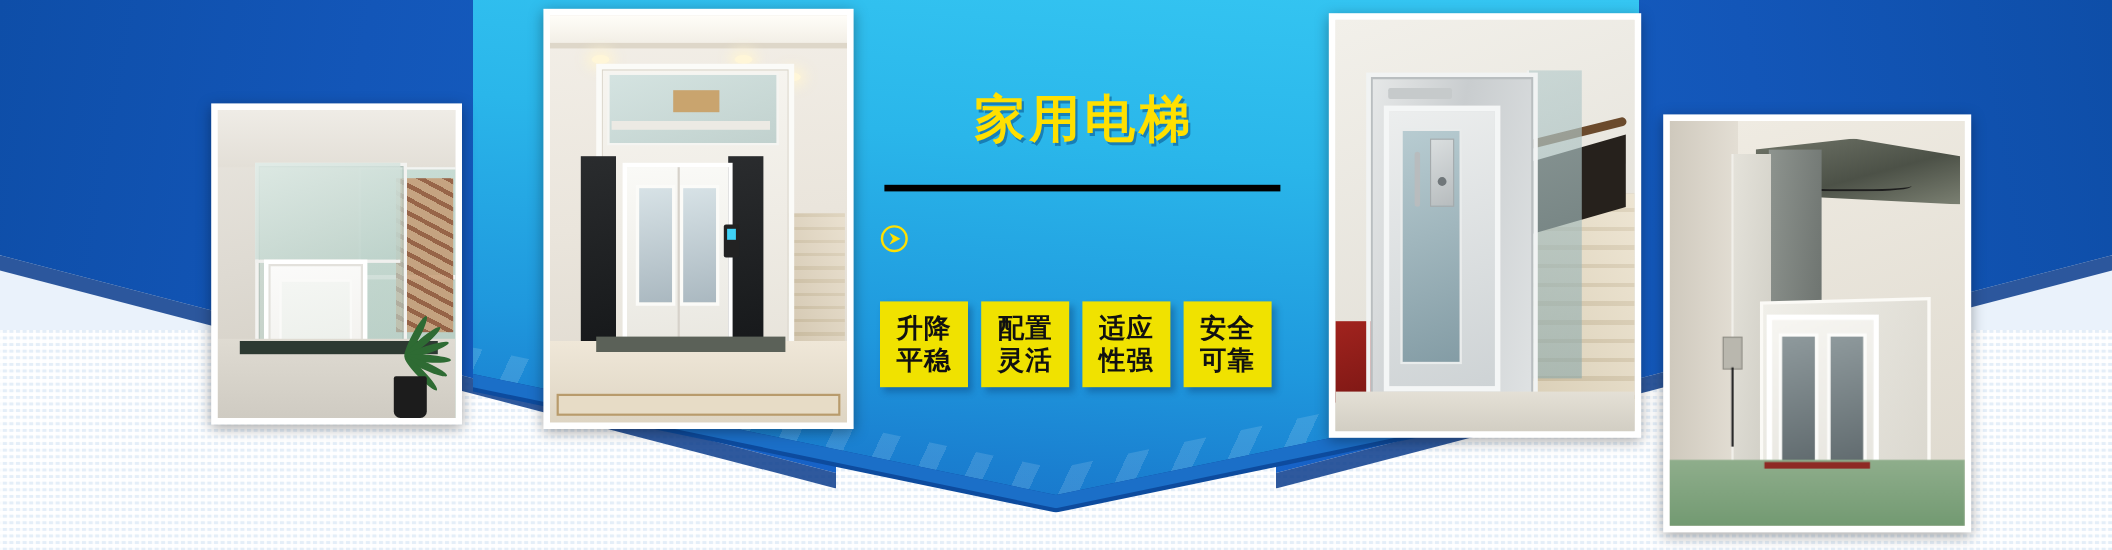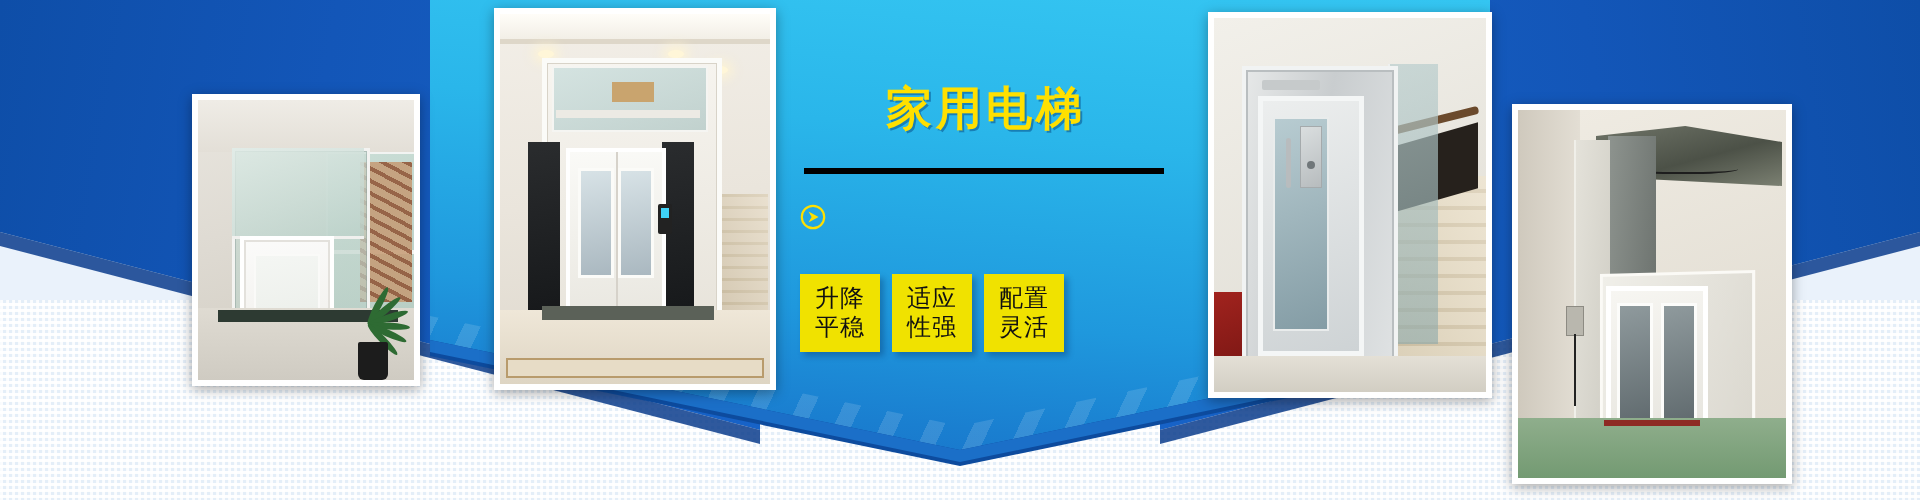--- a/index.html
+++ b/index.html
@@ -215,21 +215,21 @@
   .arrow-icon{flex:0 0 auto;width:26px;height:26px;}
   .tagline-text{
     font-size:27px;color:#ffffff;letter-spacing:1px;white-space:nowrap;
     font-family:"DejaVu Sans","Liberation Sans",sans-serif;
   }
   .badges{position:absolute;left:4px;top:274px;width:376px;display:flex;gap:12px;}
   .badge{
     width:80px;height:78px;background:#f0e200;
     box-shadow:4px 4px 6px rgba(0,40,90,.33);
     display:flex;flex-direction:column;align-items:center;justify-content:center;
-    color:#111111;font-size:24px;font-weight:normal;line-height:1.22;letter-spacing:1px;
+    color:#111111;font-size:24px;font-weight:bold;line-height:1.22;letter-spacing:1px;
     font-family:"DejaVu Sans","Liberation Sans",sans-serif;
   }
   .badge span{display:block;}
 </style>
 </head>
 <body>
 
 <div id="banner">
 
   <div class="texture"></div>
@@ -354,23 +354,27 @@
         <path d="M8.5 7.6 L18.6 13 L8.5 18.4 L11.6 13 Z" fill="#ffe000"></path>
       </svg>
     </div>
 
     <div class="badges">
       <div class="badge">
         <span>升降</span>
         <span>平稳</span>
       </div>
       <div class="badge">
+        <span>配置</span>
+        <span>灵活</span>
+      </div>
+      <div class="badge">
         <span>适应</span>
         <span>性强</span>
       </div>
       <div class="badge">
-        <span>配置</span>
-        <span>灵活</span>
+        <span>安全</span>
+        <span>可靠</span>
       </div>
     </div>
 
   </div>
 </div>
 
 </body></html>

